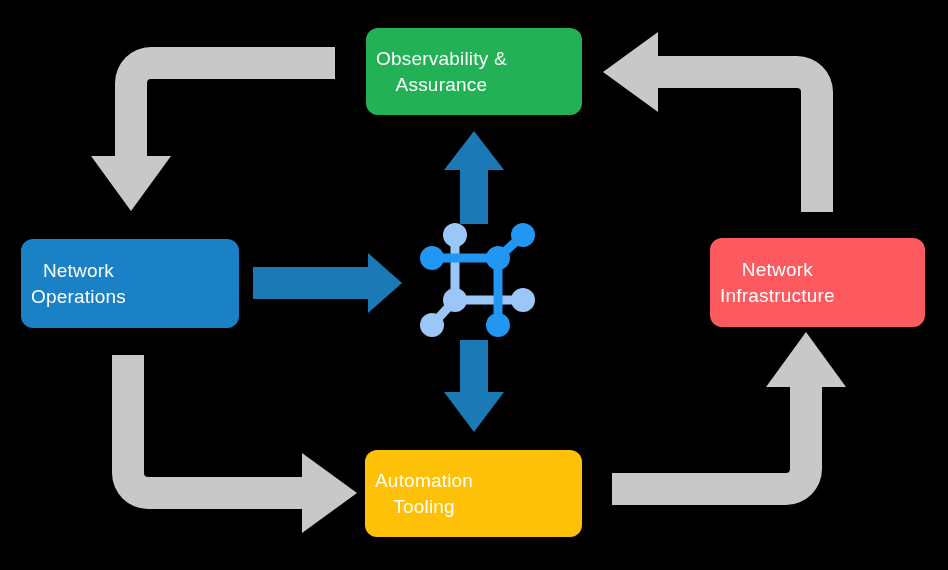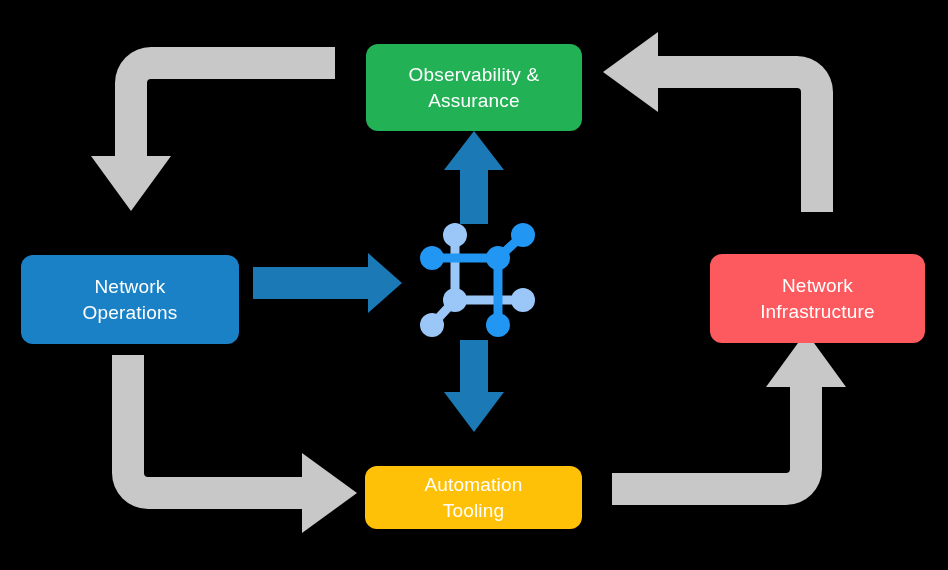--- a/index.html
+++ b/index.html
@@ -23,31 +23,29 @@
     position: absolute;
     left: 0;
     top: 0;
     width: 948px;
     height: 570px;
   }
   .node-box {
     position: absolute;
     display: flex;
     align-items: center;
-    justify-content: center;
     text-align: center;
     border-radius: 12px;
     color: #ffffff;
     font-size: 19px;
     line-height: 1.32;
     font-weight: 400;
     letter-spacing: 0.2px;
     box-sizing: border-box;
     padding: 13px 10px;
-    margin-top: 16px;
   }
   .node-label {
     display: block;
     white-space: pre-line;
   }
   #box-observability {
     left: 366px;
     top: 28px;
     width: 216px;
     height: 87px;
@@ -64,21 +62,21 @@
     left: 710px;
     top: 238px;
     width: 215px;
     height: 89px;
     background: #fc5a5f;
   }
   #box-automation-tooling {
     left: 365px;
     top: 450px;
     width: 217px;
-    height: 63px;
+    height: 87px;
     background: #ffc107;
   }
   #hub-icon {
     position: absolute;
     left: 415px;
     top: 218px;
     width: 125px;
     height: 125px;
   }
 </style>

